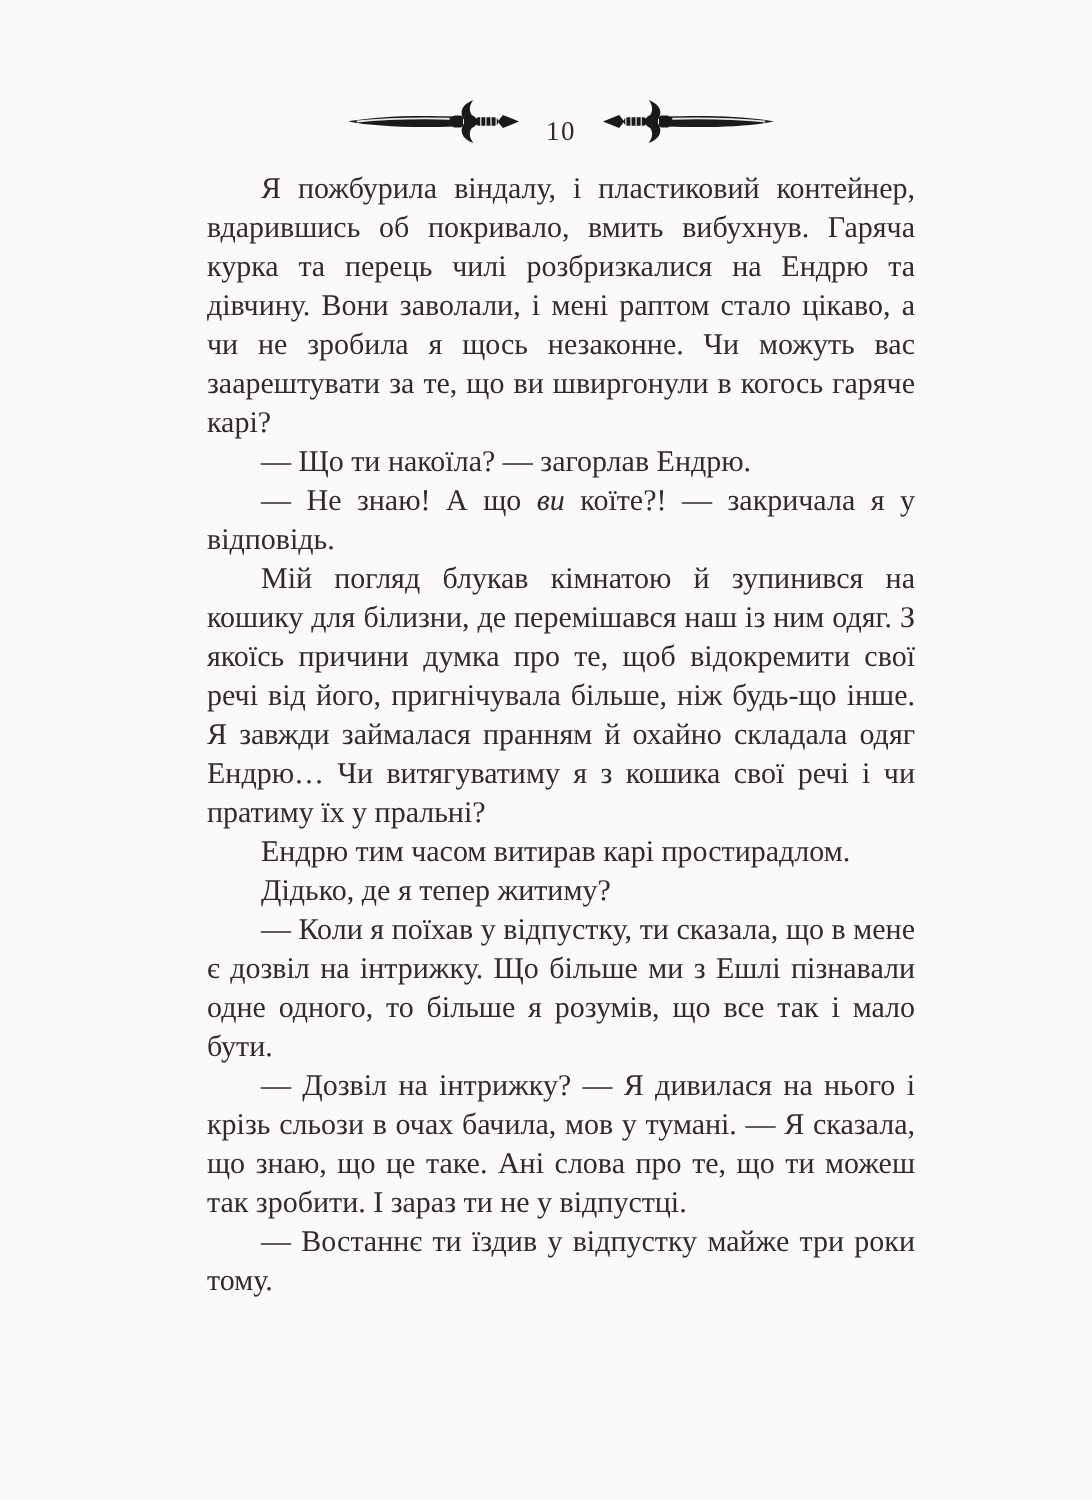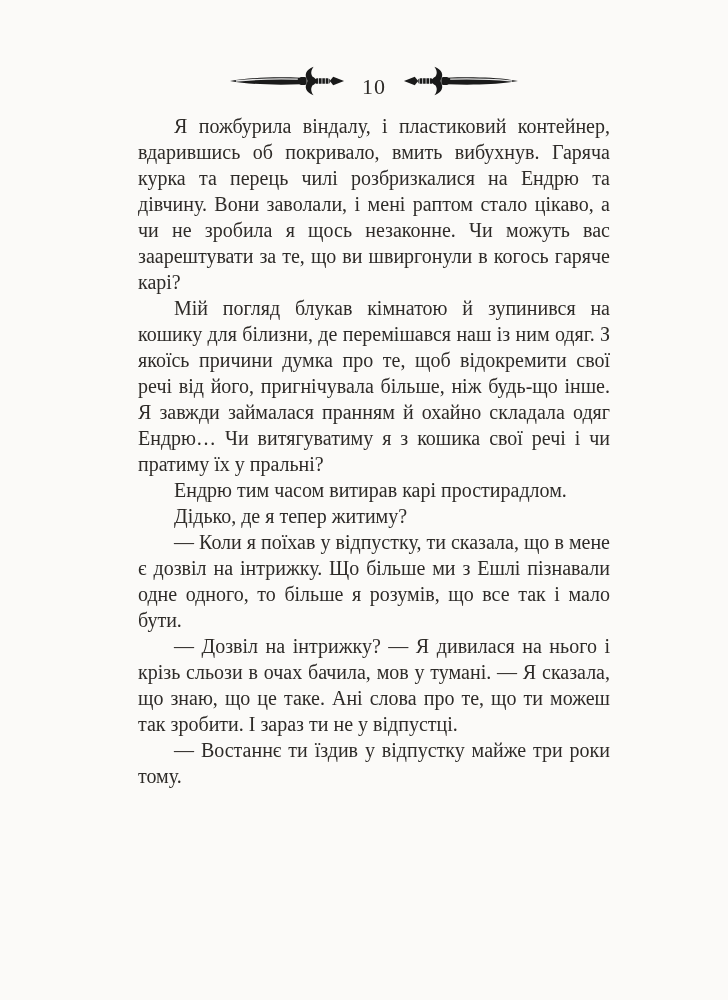--- a/index.html
+++ b/index.html
@@ -33,21 +33,21 @@
     gap: 13px;
   }
   .ornament {
     width: 118px;
     height: 30px;
     color: var(--ornament);
     flex: 0 0 auto;
   }
   .ornament.flip { transform: scaleX(-1); }
   .page-number {
-    font-size: 22px;
+    font-size: 18px;
     line-height: 1;
     color: var(--ink);
     letter-spacing: 1px;
     padding: 0 2px;
     margin-top: 12px;
   }
   .page-text {
     position: absolute;
     top: 113px;
     left: 138px;
@@ -111,20 +111,22 @@
           <line x1="98" y1="11.8" x2="98" y2="18.2"></line>
           <line x1="101.5" y1="11.8" x2="101.5" y2="18.2"></line>
         </g>
       </g>
     </svg>
 
   </div>
 
   <div class="page-text">
       <p><span>Я пожбурила віндалу, і пластиковий контейнер, вдарив­шись об покривало, вмить вибухнув. Гаряча курка та перець чилі розбризкалися на Ендрю та дівчину. Вони заволали, і мені раптом стало цікаво, а чи не зробила я щось неза­конне. Чи можуть вас заарештувати за те, що ви швирго­нули в когось гаряче карі?</span></p>
+      <p><span>— Що ти накоїла? — загорлав Ендрю.</span></p>
+      <p><span>— Не знаю! А що </span><span class="italic">ви</span><span> коїте?! — закричала я у відповідь.</span></p>
       <p><span>Мій погляд блукав кімнатою й зупинився на кошику для білизни, де перемішався наш із ним одяг. З якоїсь причини думка про те, щоб відокремити свої речі від його, пригні­чувала більше, ніж будь-що інше. Я завжди займалася пран­ням й охайно складала одяг Ендрю… Чи витягуватиму я з кошика свої речі і чи пратиму їх у пральні?</span></p>
       <p><span>Ендрю тим часом витирав карі простирадлом.</span></p>
       <p><span>Дідько, де я тепер житиму?</span></p>
       <p><span>— Коли я поїхав у відпустку, ти сказала, що в мене є дозвіл на інтрижку. Що більше ми з Ешлі пізнавали од­не одного, то більше я розумів, що все так і мало бути.</span></p>
       <p><span>— Дозвіл на інтрижку? — Я дивилася на нього і крізь сльози в очах бачила, мов у тумані. — Я сказала, що знаю, що це таке. Ані слова про те, що ти можеш так зробити. І зараз ти не у відпустці.</span></p>
       <p><span>— Востаннє ти їздив у відпустку майже три роки тому.</span></p>
     </div>
 
 </div>
 

